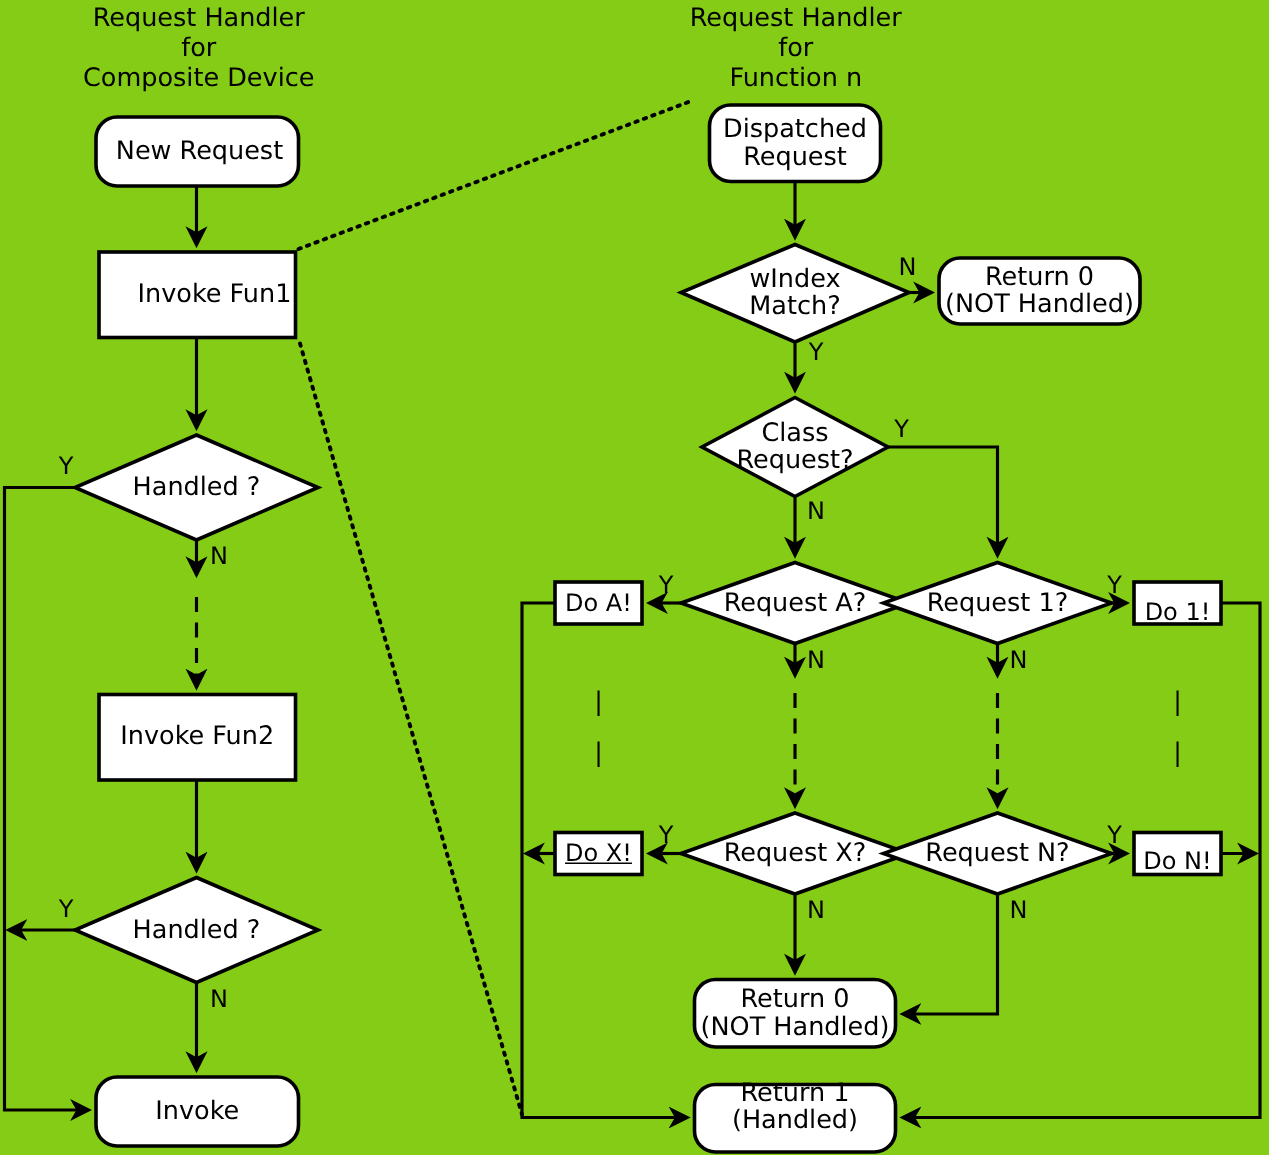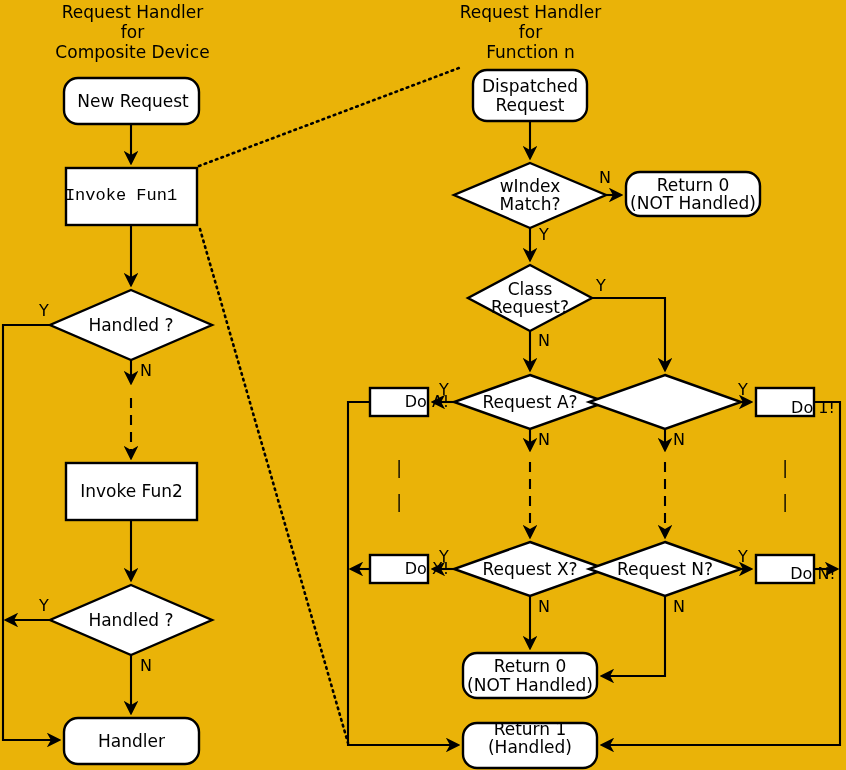--- a/index.html
+++ b/index.html
@@ -8,21 +8,21 @@
     background: #ffffff;
   }
   body {
     font-family: "DejaVu Sans", "Liberation Sans", sans-serif;
     color: #000000;
   }
   #canvas {
     position: relative;
     width: 846px;
     height: 770px;
-    background: #eab308;
+    background: #84cc16;
     overflow: hidden;
   }
   svg.layer {
     position: absolute;
     left: 0;
     top: 0;
     width: 846px;
     height: 770px;
   }
   .node-text {
@@ -42,21 +42,21 @@
     line-height: 1.18;
     white-space: pre;
   }
   .edge-label {
     position: absolute;
     font-size: 16px;
     text-align: center;
     white-space: pre;
   }
   .t17 { font-size: 17px; }
-  .t16 { font-size: 16px; padding-left: 28px; }
+  .t16 { font-size: 16px; }
 </style>
 </head>
 <body>
 
 <div id="canvas">
 
   <svg class="layer" viewBox="0 0 846 770">
     <defs>
       <marker id="arrow" viewBox="0 0 12 12" refX="10" refY="6" markerWidth="7" markerHeight="7" orient="auto-start-reverse">
         <path d="M0,0 L12,6 L0,12 L3.4,6 z" fill="#000"></path>
@@ -136,47 +136,48 @@
   </svg>
 
   <div class="title" style="left:30px; top:2px; width:205px;">Request Handler
 for
 Composite Device</div>
   <div class="title" style="left:428px; top:2px; width:205px;">Request Handler
 for
 Function n</div>
 
   <div class="node-text t17" style="left:64px; top:78px; width:138px; height:46px;">New Request</div>
-  <div class="node-text t17" style="left:62px; top:168px; width:118px; height:57px;font-family:Liberation Mono, monospace;">Invoke Fun1</div>
+  <div class="node-text t17" style="left:84px; top:168px; width:118px; height:57px;">Invoke Fun1</div>
   <div class="node-text t17" style="left:56px; top:302px; width:150px; height:46px;">Handled ?</div>
   <div class="node-text t17" style="left:66px; top:463px; width:131px; height:57px;">Invoke Fun2</div>
   <div class="node-text t17" style="left:56px; top:597px; width:150px; height:46px;">Handled ?</div>
-  <div class="node-text t17" style="left:64px; top:718px; width:135px; height:46px;">Handler</div>
+  <div class="node-text t17" style="left:64px; top:718px; width:135px; height:46px;">Invoke</div>
 
   <div class="edge-label" style="left:36px; top:301px; width:16px;">Y</div>
   <div class="edge-label" style="left:138px; top:361px; width:16px;">N</div>
   <div class="edge-label" style="left:36px; top:596px; width:16px;">Y</div>
   <div class="edge-label" style="left:138px; top:656px; width:16px;">N</div>
 
   <div class="node-text t17" style="left:468px; top:170px; width:124px; height:50px;">wIndex
 Match?</div>
   <div class="node-text t17" style="left:473px; top:70px; width:114px; height:51px;">Dispatched
 Request</div>
   <div class="node-text t17" style="left:626px; top:172px; width:134px; height:44px;">Return 0
 (NOT Handled)</div>
   <div class="node-text t17" style="left:462px; top:390px; width:136px; height:24px;">Request A?</div>
 
   <div class="node-text t17" style="left:466px; top:273px; width:128px; height:50px;">Class
 Request?</div>
+  <div class="node-text t17" style="left:597px; top:390px; width:136px; height:24px;">Request 1?</div>
   <div class="node-text t17" style="left:597px; top:557px; width:136px; height:24px;">Request N?</div>
   <div class="node-text t17" style="left:462px; top:557px; width:136px; height:24px;">Request X?</div>
 
   <div class="node-text t16" style="left:370px; top:388px; width:58px; height:28px;">Do A!</div>
   <div class="node-text t16" style="left:756px; top:388px; width:58px; height:40px;">Do 1!</div>
-  <div class="node-text t16" style="left:370px; top:555px; width:58px; height:28px;">Do X!</div>
+  <div class="node-text t16" style="left:370px; top:555px; width:58px; height:28px;text-decoration:underline;">Do X!</div>
   <div class="node-text t16" style="left:756px; top:555px; width:58px; height:38px;">Do N!</div>
 
   <div class="node-text t17" style="left:463px; top:653px; width:134px; height:45px;">Return 0
 (NOT Handled)</div>
   <div class="node-text t17" style="left:463px; top:723px; width:134px; height:30px;">Return 1
 (Handled)</div>
 
   <div class="node-text t17" style="left:385px; top:455px; width:28px; height:60px; line-height:1.0;">|
 
 |</div>

